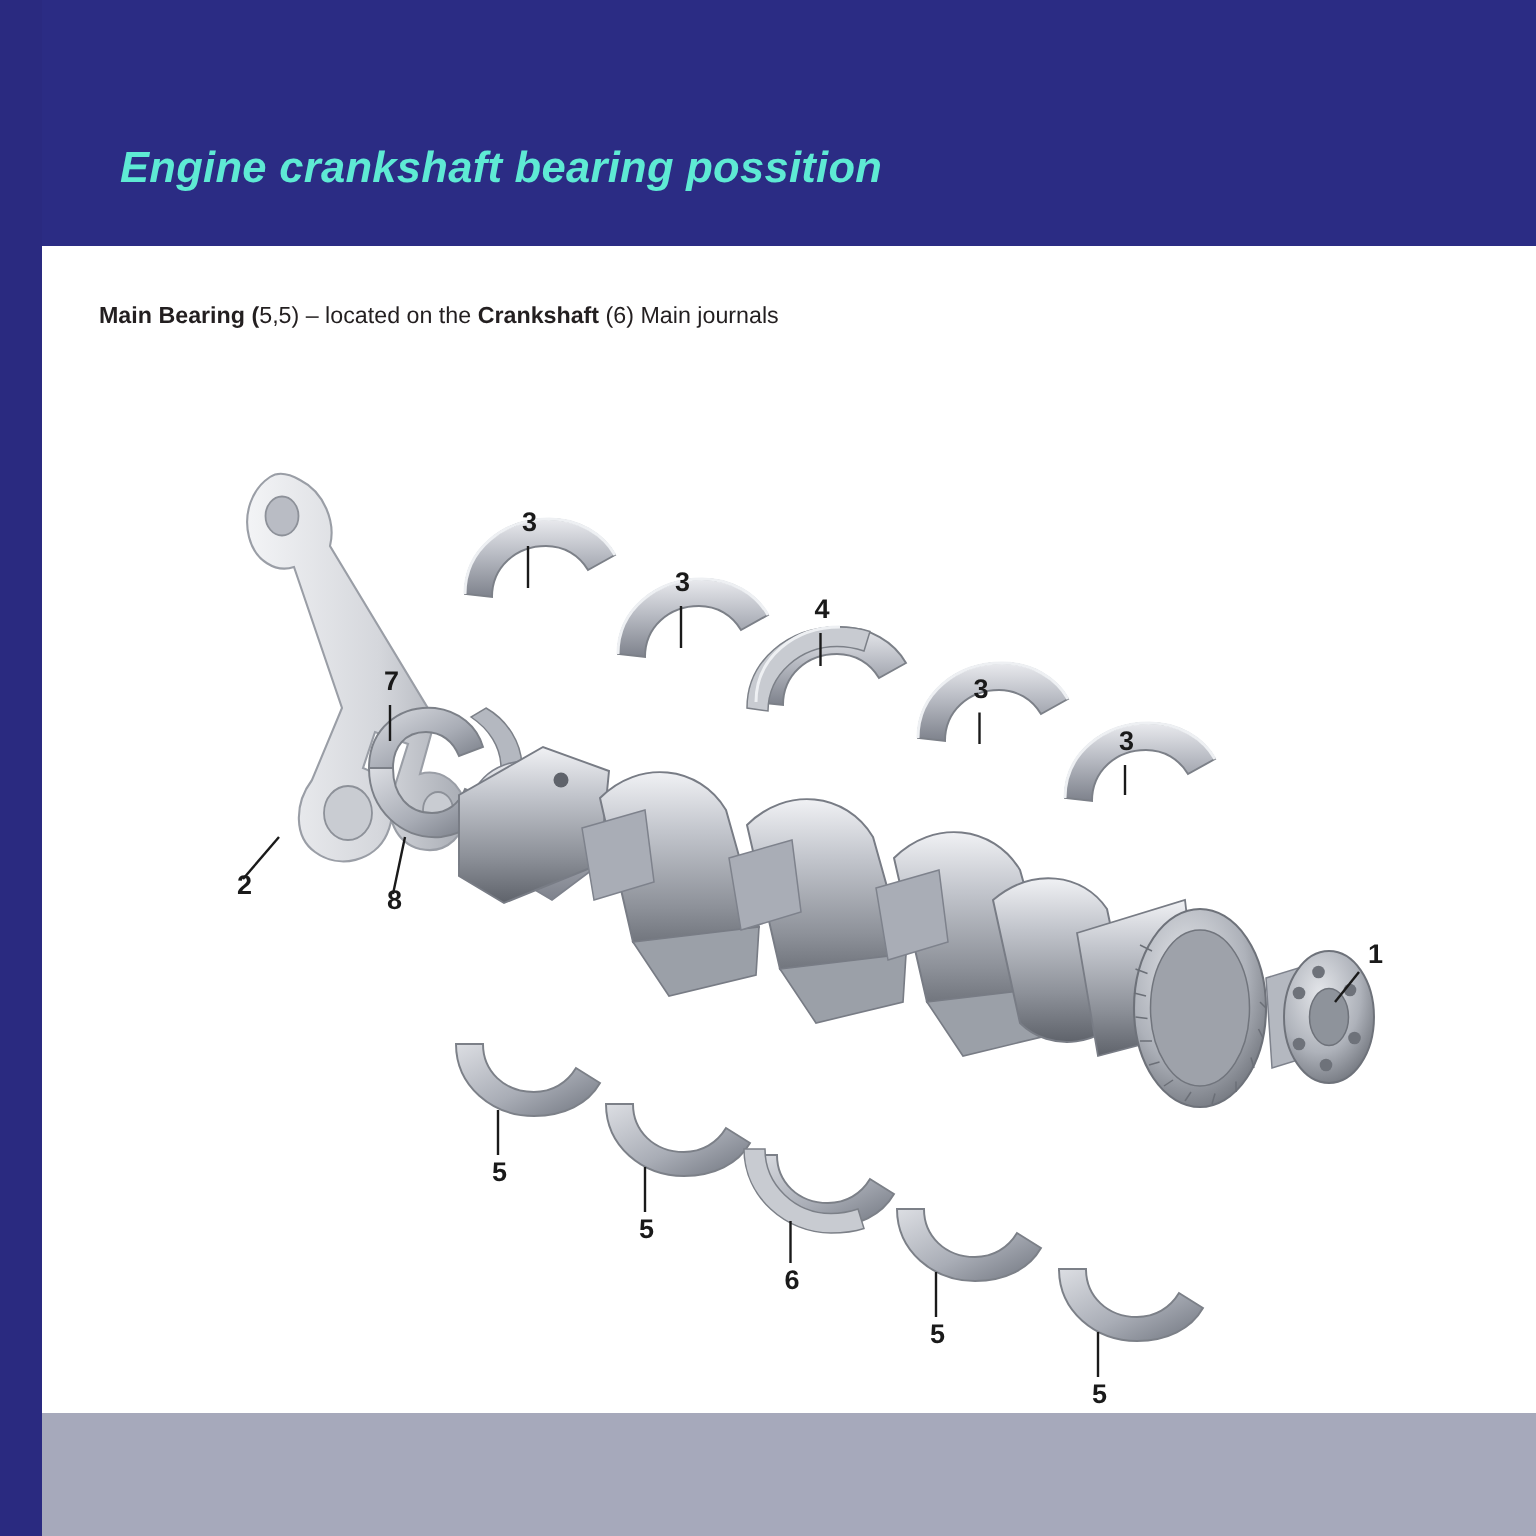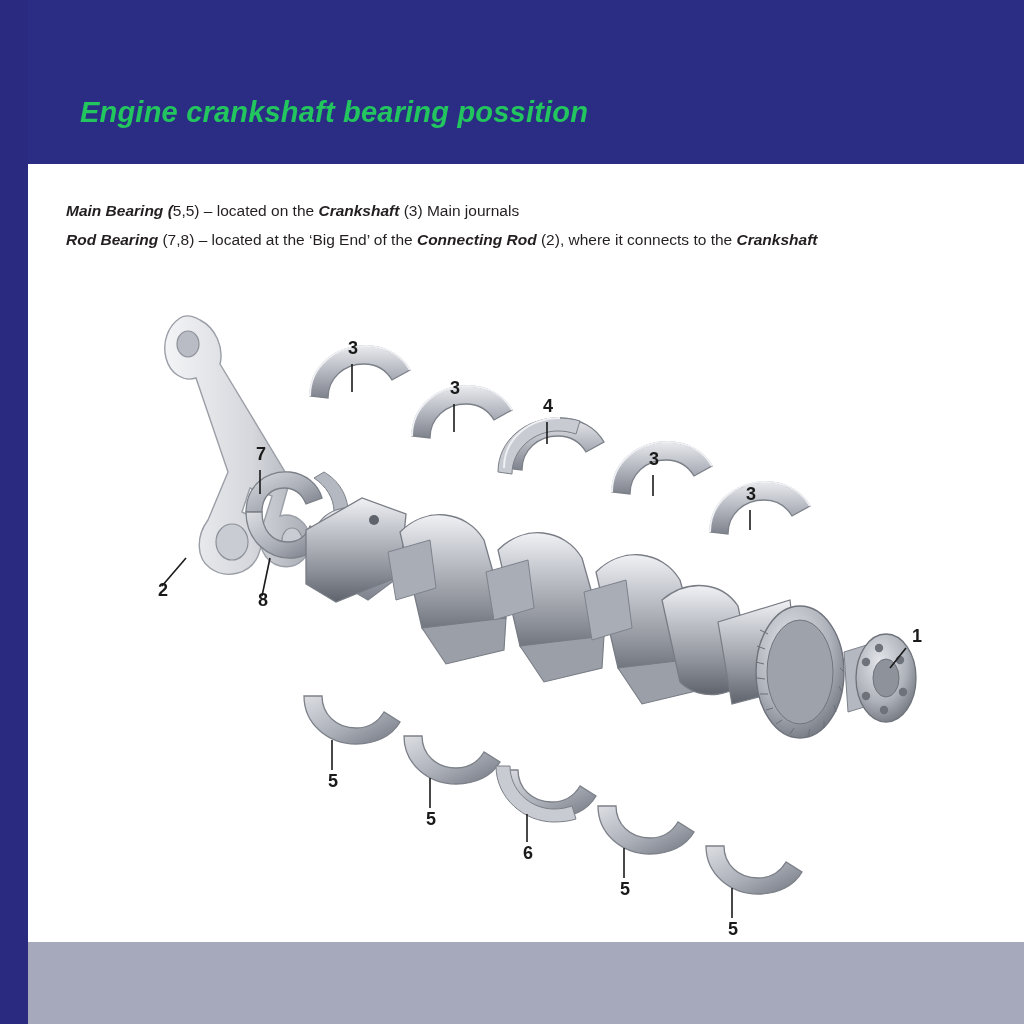--- a/index.html
+++ b/index.html
@@ -33,21 +33,21 @@
     background: #2b2c84;
     z-index: 2;
   }
   .header-title {
     position: absolute;
     left: 80px;
     top: 96px;
     font-size: 29px;
     font-weight: bold;
     font-style: italic;
-    color: #22c55e;
+    color: #5eead4;
     letter-spacing: 0.2px;
     white-space: nowrap;
   }
   .footer-bar {
     position: absolute;
     left: 0;
     bottom: 0;
     width: 1024px;
     height: 82px;
     background: #a6a9bb;
@@ -60,21 +60,20 @@
     width: 930px;
     font-size: 15.5px;
     color: #231f20;
     line-height: 29px;
   }
   .desc div {
     white-space: nowrap;
   }
   .desc b {
     font-weight: bold;
-    font-style: italic;
   }
   .figure {
     position: absolute;
     left: 100px;
     top: 300px;
     width: 860px;
     height: 640px;
   }
   .figure svg {
     display: block;
@@ -89,22 +88,21 @@
 </head>
 <body>
 
 <div class="left-bar"></div>
 
 <div class="header">
   <div class="header-title">Engine crankshaft bearing possition</div>
 </div>
 
 <div class="desc">
-  <div id="desc-line-1"><b>Main Bearing (</b><span>5,5) – located on the </span><b>Crankshaft</b><span> (3) Main journals</span></div>
-  <div id="desc-line-2"><b>Rod Bearing</b><span> (7,8) – located at the ‘Big End’ of the </span><b>Connecting Rod</b><span> (2), where it connects to the </span><b>Crankshaft</b></div>
+  <div id="desc-line-1"><b>Main Bearing (</b><span>5,5) – located on the </span><b>Crankshaft</b><span> (6) Main journals</span></div>
 </div>
 
 <div class="figure">
   <svg width="860" height="640" viewBox="0 0 860 640" xmlns="http://www.w3.org/2000/svg">
     <defs>
       <linearGradient id="gMetal" x1="0" y1="0" x2="0" y2="1">
         <stop offset="0%" stop-color="#e9eaee"></stop>
         <stop offset="45%" stop-color="#b9bcc4"></stop>
         <stop offset="100%" stop-color="#7e828c"></stop>
       </linearGradient>

